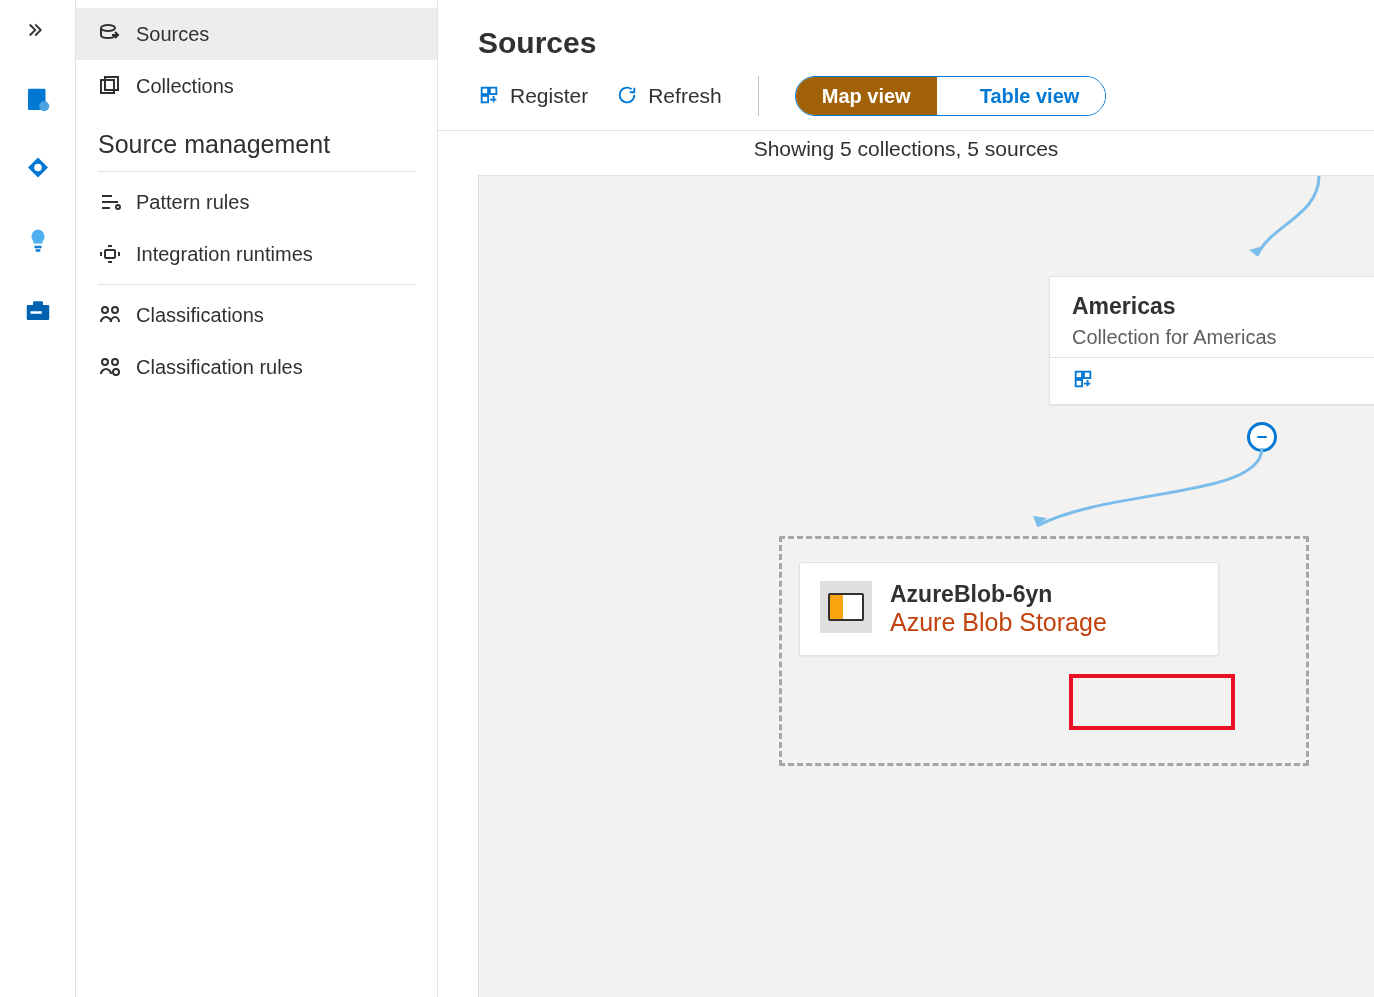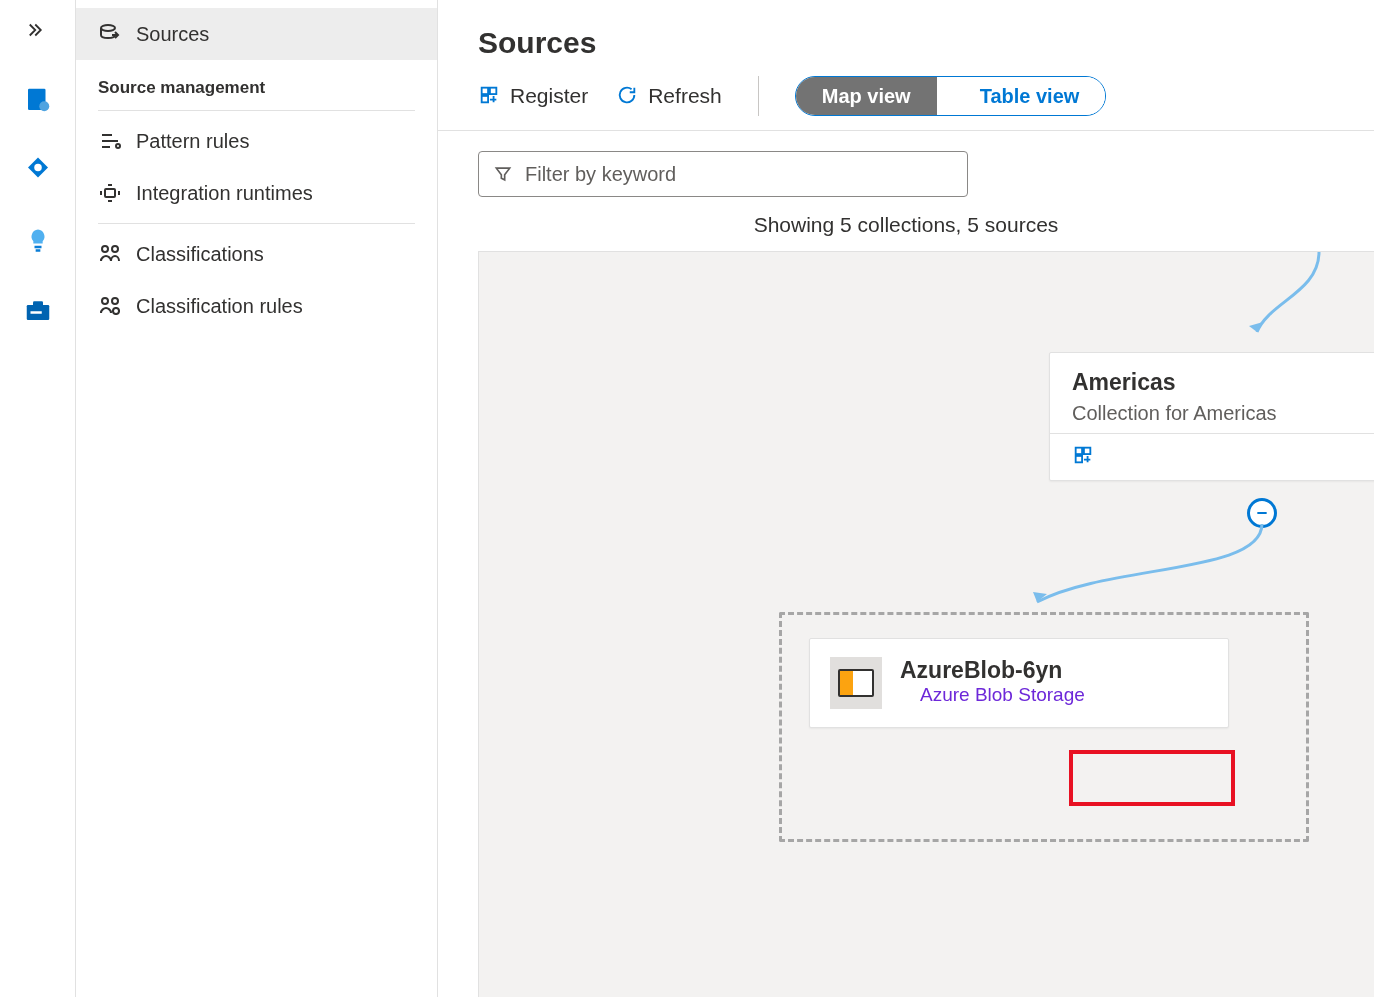--- a/index.html
+++ b/index.html
@@ -37,22 +37,22 @@
     padding: 14px 22px;
     font-size: 20px;
     cursor: pointer;
     color: #323130;
   }
   .sidebar .nav-item.active {
     background: #ededed;
   }
   .nav-icon { width: 24px; height:24px; display:flex; align-items:center; justify-content:center; color:#323130; }
   .sidebar .section-title {
-    font-size: 17px;
-    font-weight: 700;
+    font-size: 25px;
+    font-weight: 400;
     color: #323130;
     padding: 18px 22px 8px 22px;
   }
   .sidebar hr {
     border: none;
     border-top: 1px solid #e1e1e1;
     margin: 4px 22px;
   }
   .main {
     flex: 1;
@@ -80,21 +80,21 @@
   .tool-btn svg { color:#0078d4; }
   .divider-v { width:1px; height:40px; background:#c8c6c4; margin: 0 8px; }
   .toggle {
     display:flex; border:1px solid #0078d4; border-radius: 999px;
     overflow:hidden; height:40px;
   }
   .toggle-item {
     padding: 6px 26px; font-size:20px; font-weight:600; cursor:pointer;
     display:flex; align-items:center;
   }
-  .toggle-item.active { background:#737373; color:#fff; }
+  .toggle-item.active { background:#a16207; color:#fff; }
   .toggle-item.inactive { background:#fff; color:#0078d4;padding-left:43px; }
   .filter-area { padding: 20px 40px 10px 40px; }
   .filter-input {
     width:490px; height:46px; border:1px solid #8a8886; border-radius:4px;
     display:flex; align-items:center; gap:12px; padding:0 14px;
     color:#605e5c; font-size:20px;
   }
   .filter-input input { border:none; outline:none; font-size:20px; flex:1; color:#323130;}
   .filter-input input::placeholder { color:#605e5c; }
   .showing { padding: 6px 40px 14px 40px; font-size:21px; color:#323130;text-align:center; }
@@ -117,28 +117,28 @@
   .collection-card { left:570px; top:100px; width:430px; }
   .collection-card .card-body { padding: 16px 22px 8px 22px; }
   .collection-card .card-title { font-size:23px; font-weight:600; color:#323130; margin-bottom:6px;}
   .collection-card .card-sub { font-size:20px; color:#605e5c; }
   .collection-card .card-bar { border-top:1px solid #e1e1e1; padding:10px 22px;}
   .dashed-box {
     position:absolute; left:300px; top:360px; width:530px; height:230px;
     border: 3px dashed #a6a6a6; border-radius:2px;
   }
   .source-card {
-    position:absolute; left:330px; top:386px; width:420px;
+    position:absolute; left:320px; top:386px; width:420px;
     background:#fff; border:1px solid #e1e1e1;
   }
   .source-card .card-body { display:flex; gap:18px; padding:18px 20px;}
   .src-icon { width:52px; height:52px; background:#e1dfdd; display:flex; align-items:center; justify-content:center; }
   .src-folder { width:36px; height:28px; border:2px solid #323130; border-radius:2px; position:relative; background:linear-gradient(#fca310,#fca310) left/42% 100% no-repeat; background-color:#fff;}
   .source-card .card-title { font-size:23px; font-weight:600; }
-  .source-card .card-sub { font-size:19px; color:#6d28d9;margin-left:20px; }
+  .source-card .card-sub { font-size:25px; color:#c2410c; }
   .source-card .card-bar { border-top:1px solid #e1e1e1; padding:10px 16px; display:flex; align-items:center; gap:22px;}
   .card-bar .spacer { flex:1; }
   .view-details { color:#0078d4; font-size:20px; font-weight:400; cursor:pointer; padding:4px 6px;}
   .red-box { position:absolute; left:590px; top:498px; width:166px; height:56px; border:4px solid #e81123; pointer-events:none;}
   svg { stroke: currentColor; fill:none; stroke-width:2; }
   .blue { color:#0078d4; }
   .node-collapse {
     position:absolute; width:30px; height:30px; border:3px solid #0078d4; border-radius:50%;
     background:#fff; display:flex; align-items:center; justify-content:center; cursor:pointer;
   }
@@ -185,20 +185,29 @@
   <div class="nav-item active">
     <span class="nav-icon">
       <svg width="24" height="24" viewBox="0 0 24 24">
           <ellipse cx="10" cy="6" rx="7" ry="3"></ellipse>
           <path d="M3 6v7c0 1.7 3 3 7 3s7-1.3 7-3"></path>
           <path d="M14 13l5 0M17 10l3 3-3 3"></path>
         </svg>
     </span>
     <span>Sources</span>
   </div>
+  <div class="nav-item">
+    <span class="nav-icon">
+      <svg width="24" height="24" viewBox="0 0 24 24">
+          <rect x="3" y="6" width="13" height="13"></rect>
+          <rect x="7" y="3" width="13" height="13"></rect>
+        </svg>
+    </span>
+    <span>Collections</span>
+  </div>
 
   <div class="section-title">Source management</div>
   <hr>
 
   <div class="nav-item">
     <span class="nav-icon">
       <svg width="24" height="24" viewBox="0 0 24 24">
           <path d="M4 6h10M4 12h16M4 18h8"></path>
           <circle cx="20" cy="17" r="2"></circle>
         </svg>
@@ -265,28 +274,20 @@
     <div class="toggle">
       <div class="toggle-item active">
         <span>Map view</span>
       </div>
       <div class="toggle-item inactive">
         <span>Table view</span>
       </div>
     </div>
   </div>
 
-  <div class="filter-area">
-    <div class="filter-input">
-      <svg width="20" height="20" viewBox="0 0 24 24">
-          <path d="M4 5h16l-6 8v6l-4-2v-4z"></path>
-        </svg>
-      <input type="text" placeholder="Filter by keyword" style="">
-    </div>
-  </div>
 
   <div class="showing">Showing 5 collections, 5 sources</div>
 
   <div class="canvas">
 
     <svg class="edge" style="left:730px; top:0; width:120px; height:110px;" viewBox="0 0 120 110">
       <path d="M110 0 C110 40, 60 50, 48 80"></path>
       <path class="arrowhead" d="M48 80 l-8 -6 l14 -4 z"></path>
     </svg>
 

